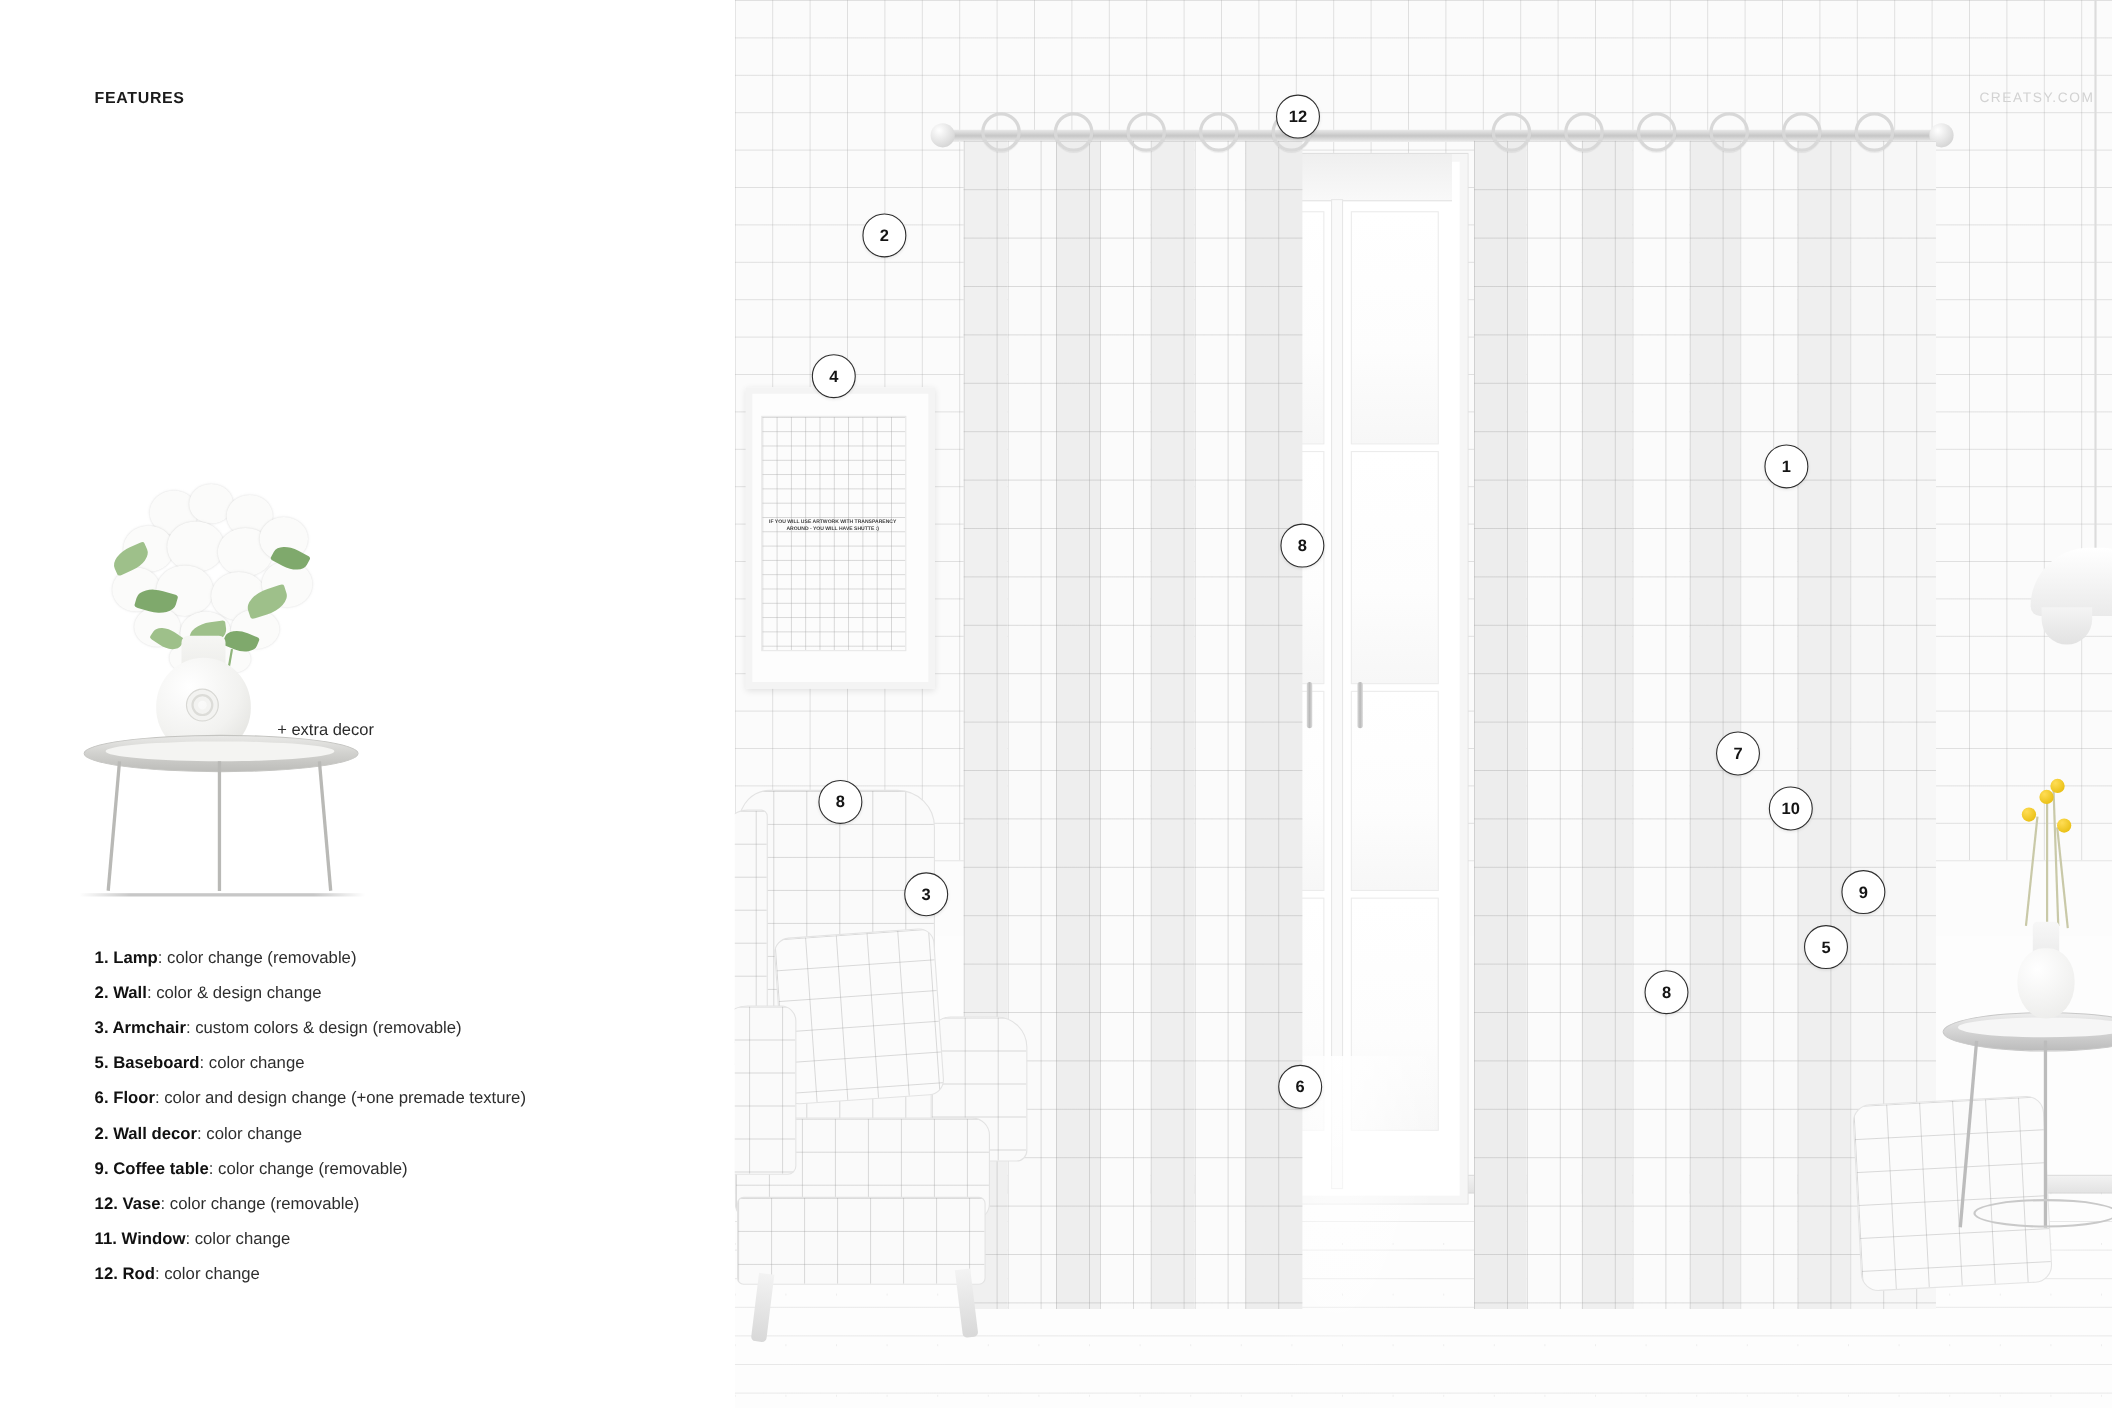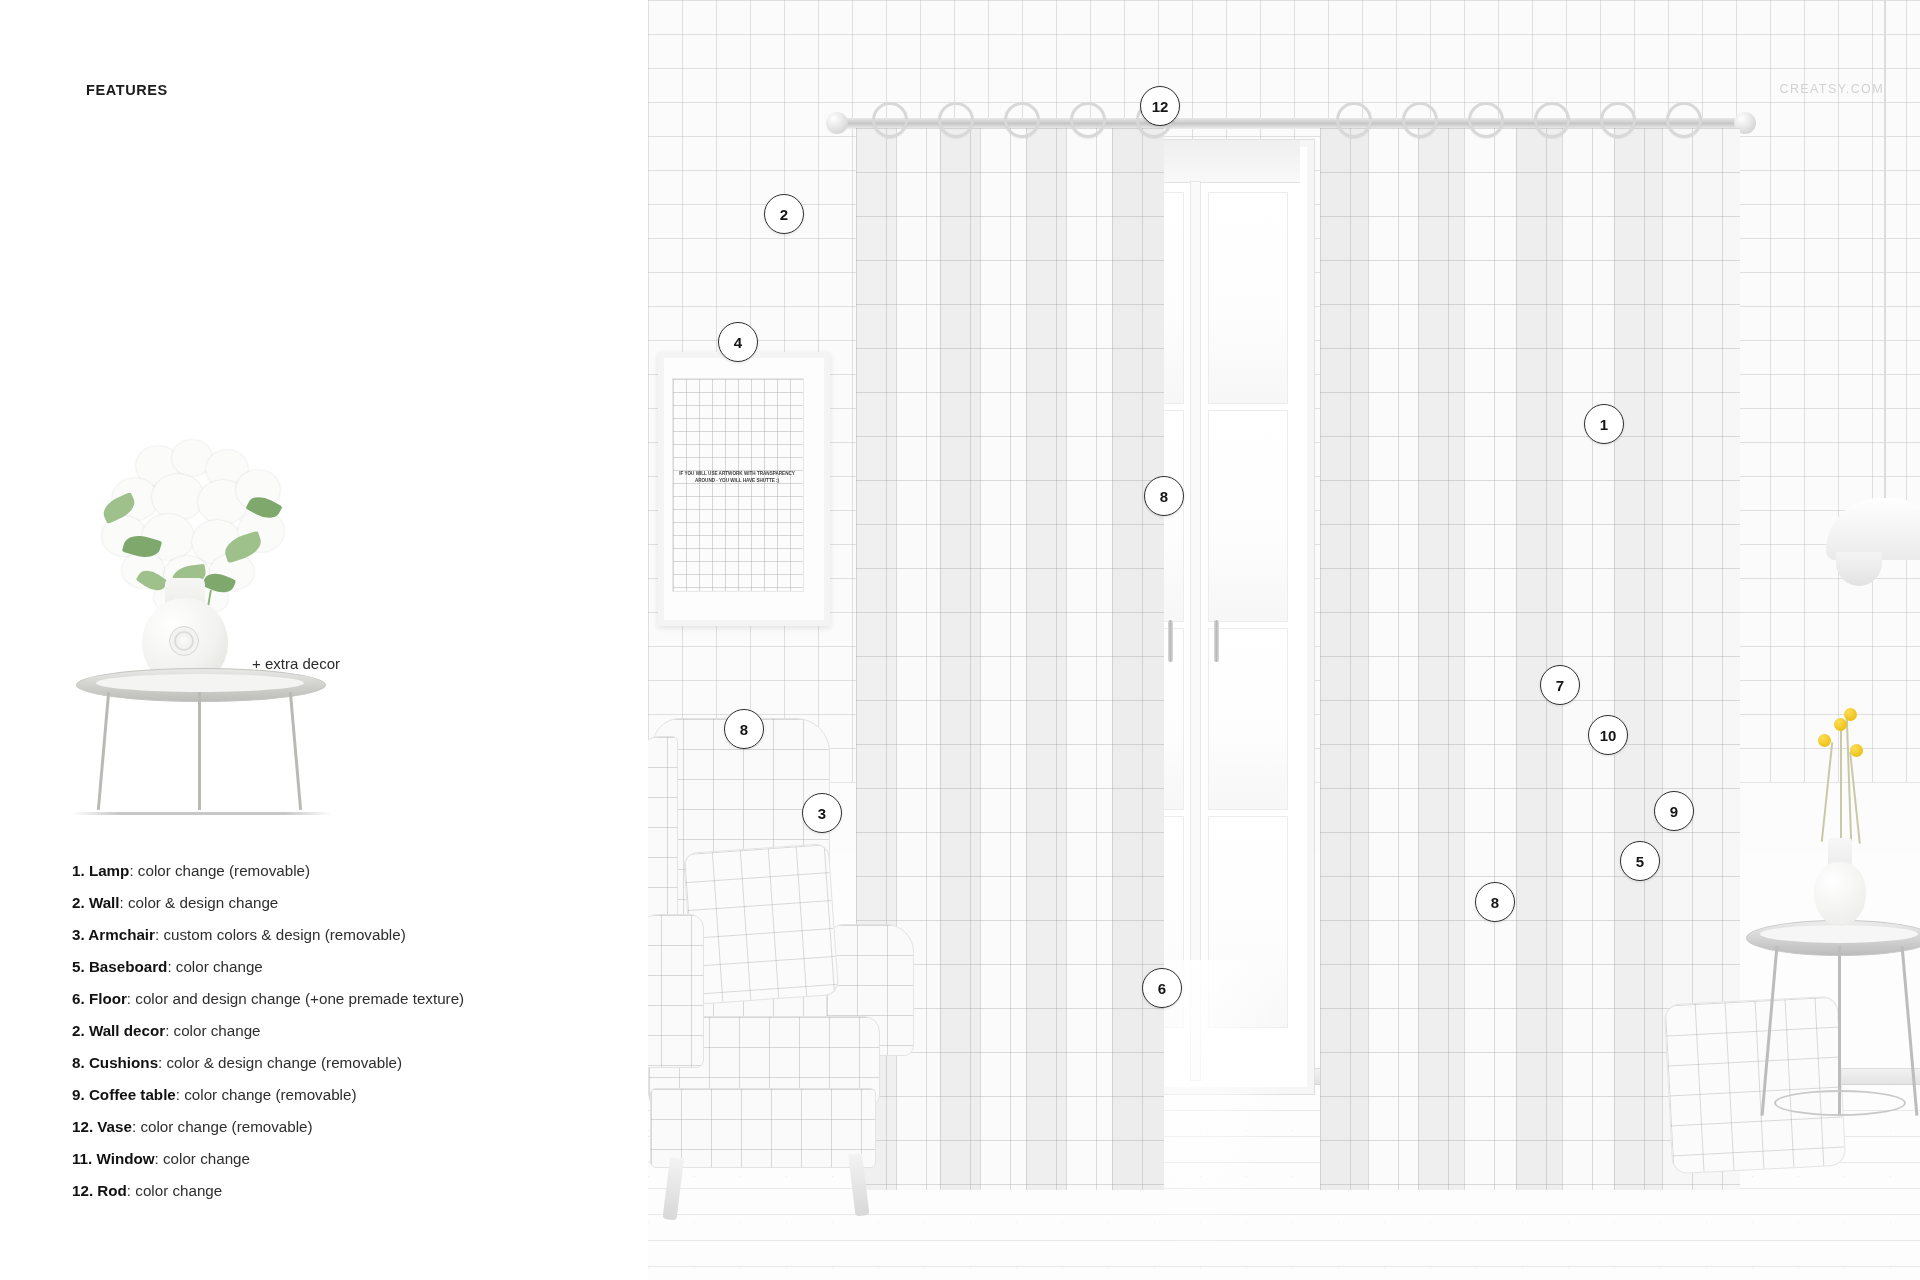--- a/index.html
+++ b/index.html
@@ -12,20 +12,21 @@
     height: 1280px;
     font-family: "Liberation Sans", sans-serif;
     overflow: hidden;
     position: relative;
   }
   .page {
     position: relative;
     width: 1920px;
     height: 959px;
     display: flex;
+    gap: 20px;
   }
 
   
   .left-panel {
     position: relative;
     width: 648px;
     height: 1280px;
     background: #ffffff;
     flex: 0 0 648px;
   }
@@ -137,21 +138,21 @@
     position: absolute;
     left: 252px;
     top: 655px;
     font-size: 15px;
     color: #2b2b2b;
   }
 
   
   .features-list {
     position: absolute;
-    left: 72px;
+    left: 86px;
     top: 855px;
     width: 500px;
   }
   .feature-item {
     font-size: 15.2px;
     line-height: 32px;
     color: #2e2e2e;
     white-space: nowrap;
   }
   .feature-item b { color: #111; font-weight: bold; }
@@ -530,21 +531,20 @@
 
     <div class="extra-vase-label">+ extra decor</div>
 
     <div class="features-list">
       <div class="feature-item"><b>1. Lamp</b><span>: color change (removable)</span></div>
       <div class="feature-item"><b>2. Wall</b><span>: color &amp; design change</span></div>
       <div class="feature-item"><b>3. Armchair</b><span>: custom colors &amp; design (removable)</span></div>
       <div class="feature-item"><b>5. Baseboard</b><span>: color change</span></div>
       <div class="feature-item"><b>6. Floor</b><span>: color and design change (+one premade texture)</span></div>
       <div class="feature-item"><b>2. Wall decor</b><span>: color change</span></div>
-      <div class="feature-item"><b>8. Cushions</b><span>: color &amp; design change (removable)</span></div>
       <div class="feature-item"><b>9. Coffee table</b><span>: color change (removable)</span></div>
       <div class="feature-item"><b>12. Vase</b><span>: color change (removable)</span></div>
       <div class="feature-item"><b>11. Window</b><span>: color change</span></div>
       <div class="feature-item"><b>12. Rod</b><span>: color change</span></div>
     </div>
   </div>
 
   <div class="scene">
 
     <div class="wall"></div>

